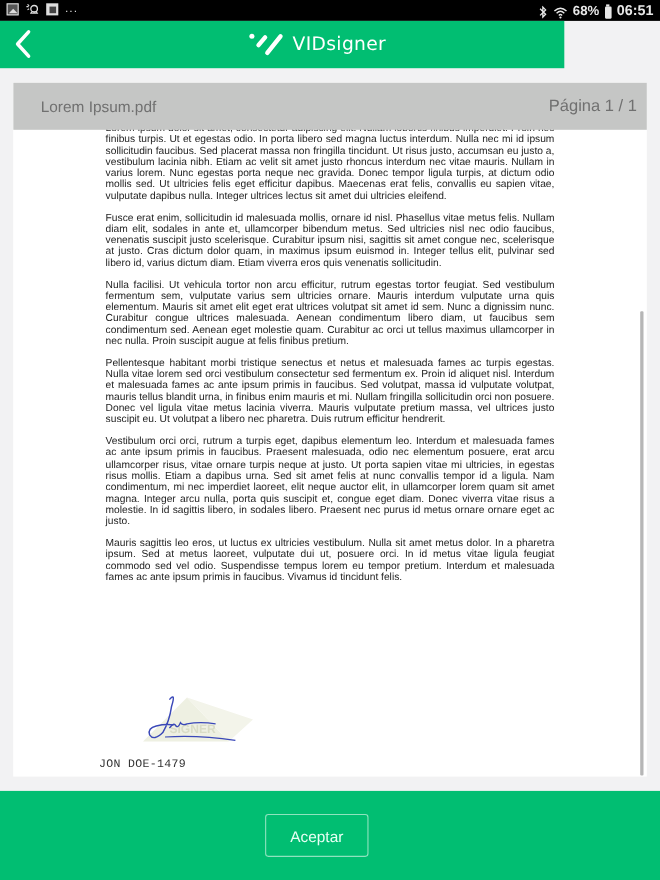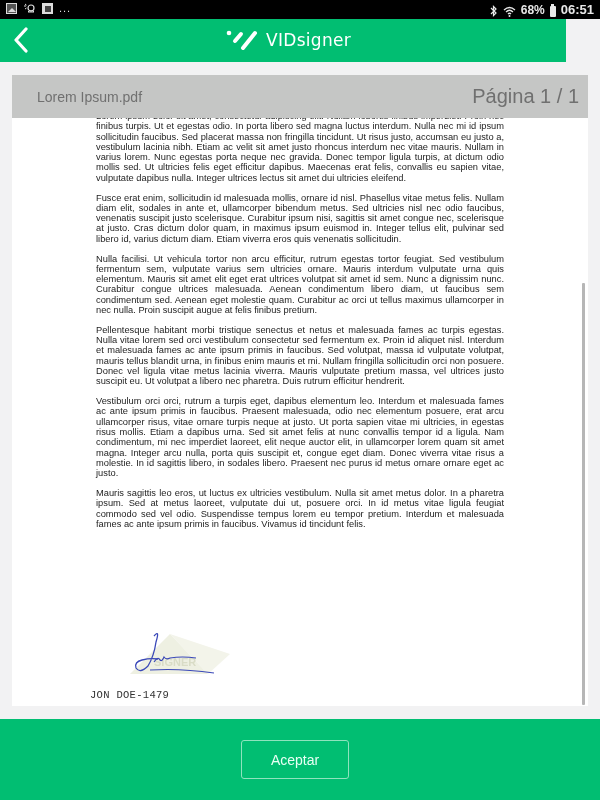--- a/index.html
+++ b/index.html
@@ -16,42 +16,42 @@
   .sb-flipboard { background: #ddd; position: relative; }
   .sb-flipboard::after { content: ""; position: absolute; left: 3px; top: 3px; width: 6px; height: 6px; background: #444; border-top-left-radius: 0; }
   .sb-more { font-size: 11px; color: #ddd; line-height: 11px; letter-spacing: 1px; }
   .status-right { position: absolute; right: 6px; top: 2px; display: flex; align-items: flex-end; gap: 5px; font-size: 12px; color: #e8e8e8; }
   .battery { display: inline-block; width: 6px; height: 11px; background: #e8e8e8; border-radius: 1px; position: relative; }
   .battery::before { content: ""; position: absolute; left: 1.5px; top: -2px; width: 3px; height: 2px; background: #e8e8e8; }
   .status-pct { font-weight: bold; font-size: 12px; }
   .status-time { font-weight: bold; font-size: 13px; }
 
   
-  .app-bar { position: absolute; left: 0; top: 19px; width: 566px; height: 43px; background: #01be72; }
+  .app-bar { position: absolute; left: 0; top: 19px; width: 513px; height: 43px; background: #01be72; }
   .back-btn { position: absolute; left: 4px; top: 4px; width: 34px; height: 34px; display: flex; align-items: center; justify-content: center; cursor: pointer; }
   .brand { position: absolute; left: 226px; top: 8px; height: 26px; display: flex; align-items: center; gap: 8px; }
   .brand-name { color: #fff; font-size: 17px; letter-spacing: 0.3px; font-family: "DejaVu Sans", sans-serif; }
 
   
   .doc-card { position: absolute; left: 12px; top: 75px; width: 576px; height: 631px; background: #fff; overflow: hidden; }
   .doc-header { position: absolute; left: 0; top: 0; width: 592px; height: 43px; background: #c5c6c5; z-index: 2; display: flex; align-items: center; justify-content: space-between; padding: 0 25px; }
   .doc-filename { color: #707070; font-size: 14px; }
-  .doc-page { color: #707070; font-size: 20px; }
+  .doc-page { color: #707070; font-size: 15px; }
 
   .doc-body { position: absolute; left: 84px; top: 36px; width: 408px; font-family: "Liberation Sans", sans-serif; font-size: 9.3px; line-height: 10.3px; color: #1d1d1d; text-align: justify; }
   .doc-body p { margin-bottom: 9.5px; }
 
   .signature { position: absolute; left: 98px; top: 551px; width: 130px; height: 55px; }
   .signer-id { position: absolute; left: 78px; top: 614px; font-family: "Liberation Mono", monospace; font-size: 10.5px; color: #333; letter-spacing: 0.3px; }
 
   .scrollbar { position: absolute; left: 570px; top: 208px; width: 3px; height: 422px; background: #b6b6b6; border-radius: 1px; cursor: pointer; }
 
   
   .footer { position: absolute; left: 0; top: 719px; width: 600px; height: 81px; background: #01be72; }
-  .accept-btn { position: absolute; left: 241px; top: 21px; width: 108px; height: 39px; border: 1.5px solid #8fe3be; border-radius: 3px; background: transparent; color: #e8fff4; font-family: "Liberation Sans", sans-serif; font-size: 14px; display: flex; align-items: center; justify-content: center; cursor: pointer; }
+  .accept-btn { position: absolute; left: 241px; top: 21px; width: 94px; height: 39px; border: 1.5px solid #8fe3be; border-radius: 3px; background: transparent; color: #e8fff4; font-family: "Liberation Sans", sans-serif; font-size: 14px; display: flex; align-items: center; justify-content: center; cursor: pointer; }
 </style>
 </head>
 <body>
 
 <div class="status-bar">
   <div class="status-left">
     <span class="sb-icon sb-gallery"></span>
     <svg class="sb-icon sb-weather" viewBox="0 0 13 11">
       <circle cx="8" cy="5" r="3" fill="none" stroke="#ddd" stroke-width="1.2"></circle>
       <path d="M1 3 L3 3 M2 1 L3.5 2.2 M2 6 L3.5 5" stroke="#ddd" stroke-width="1"></path>

